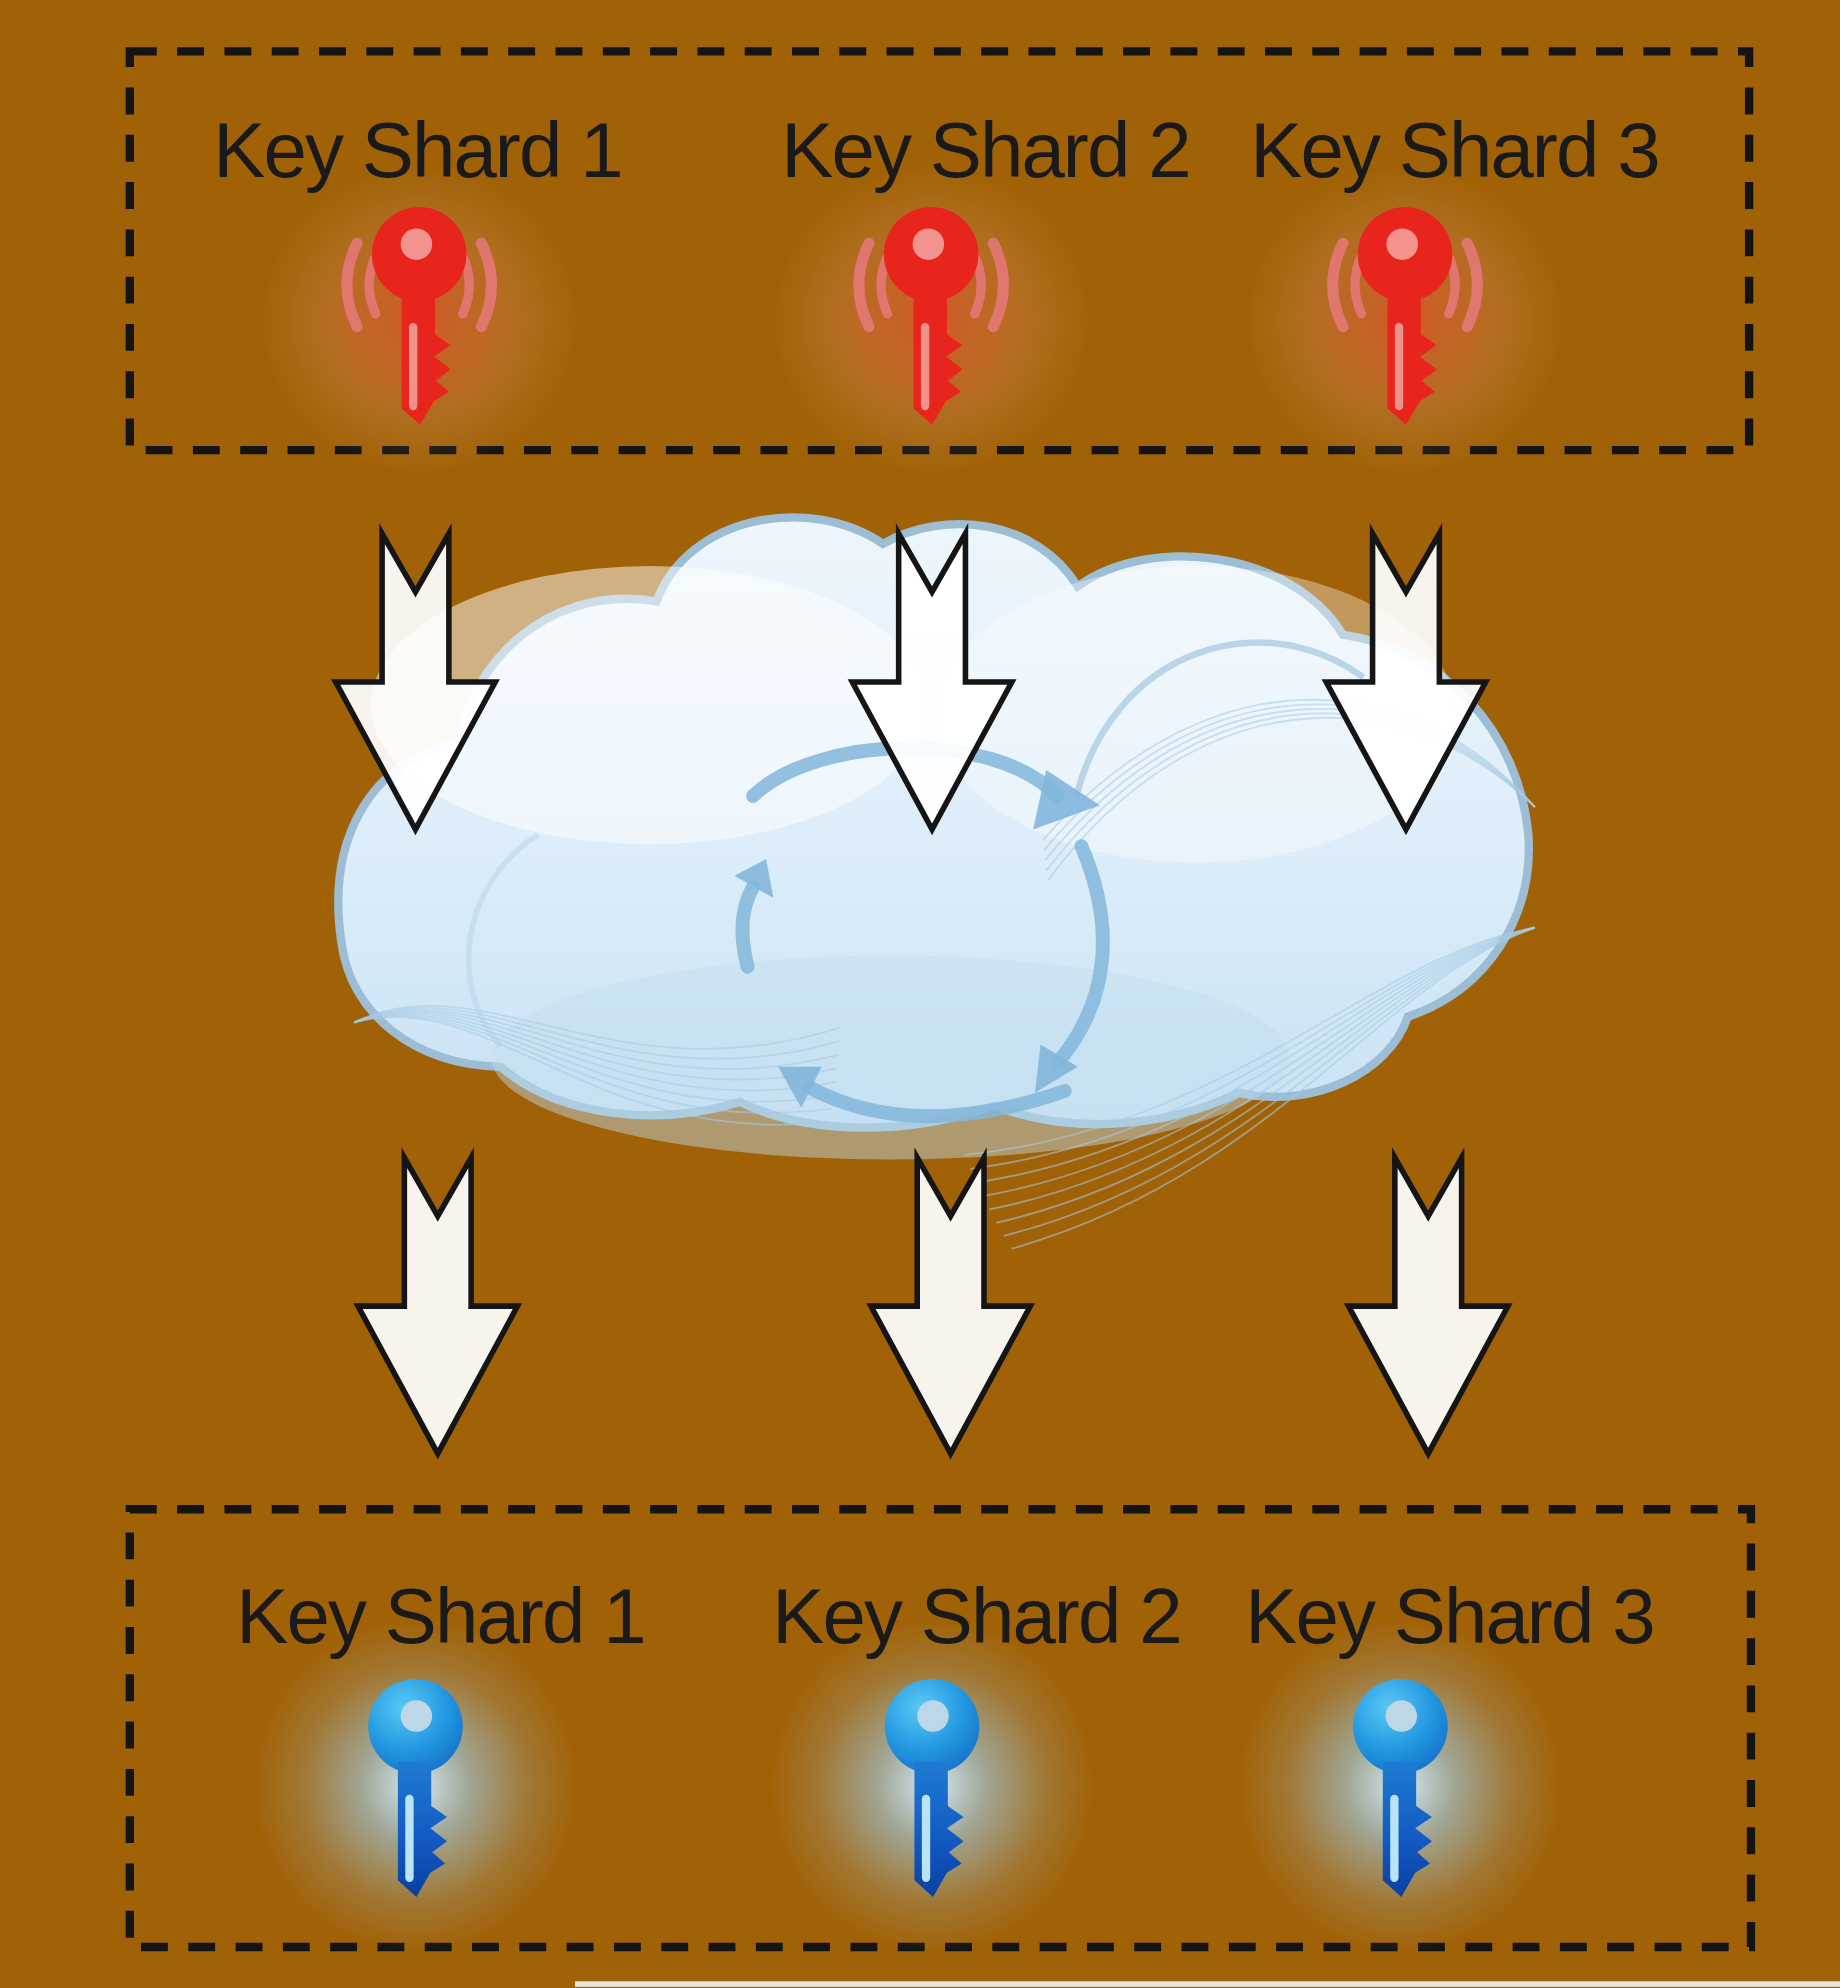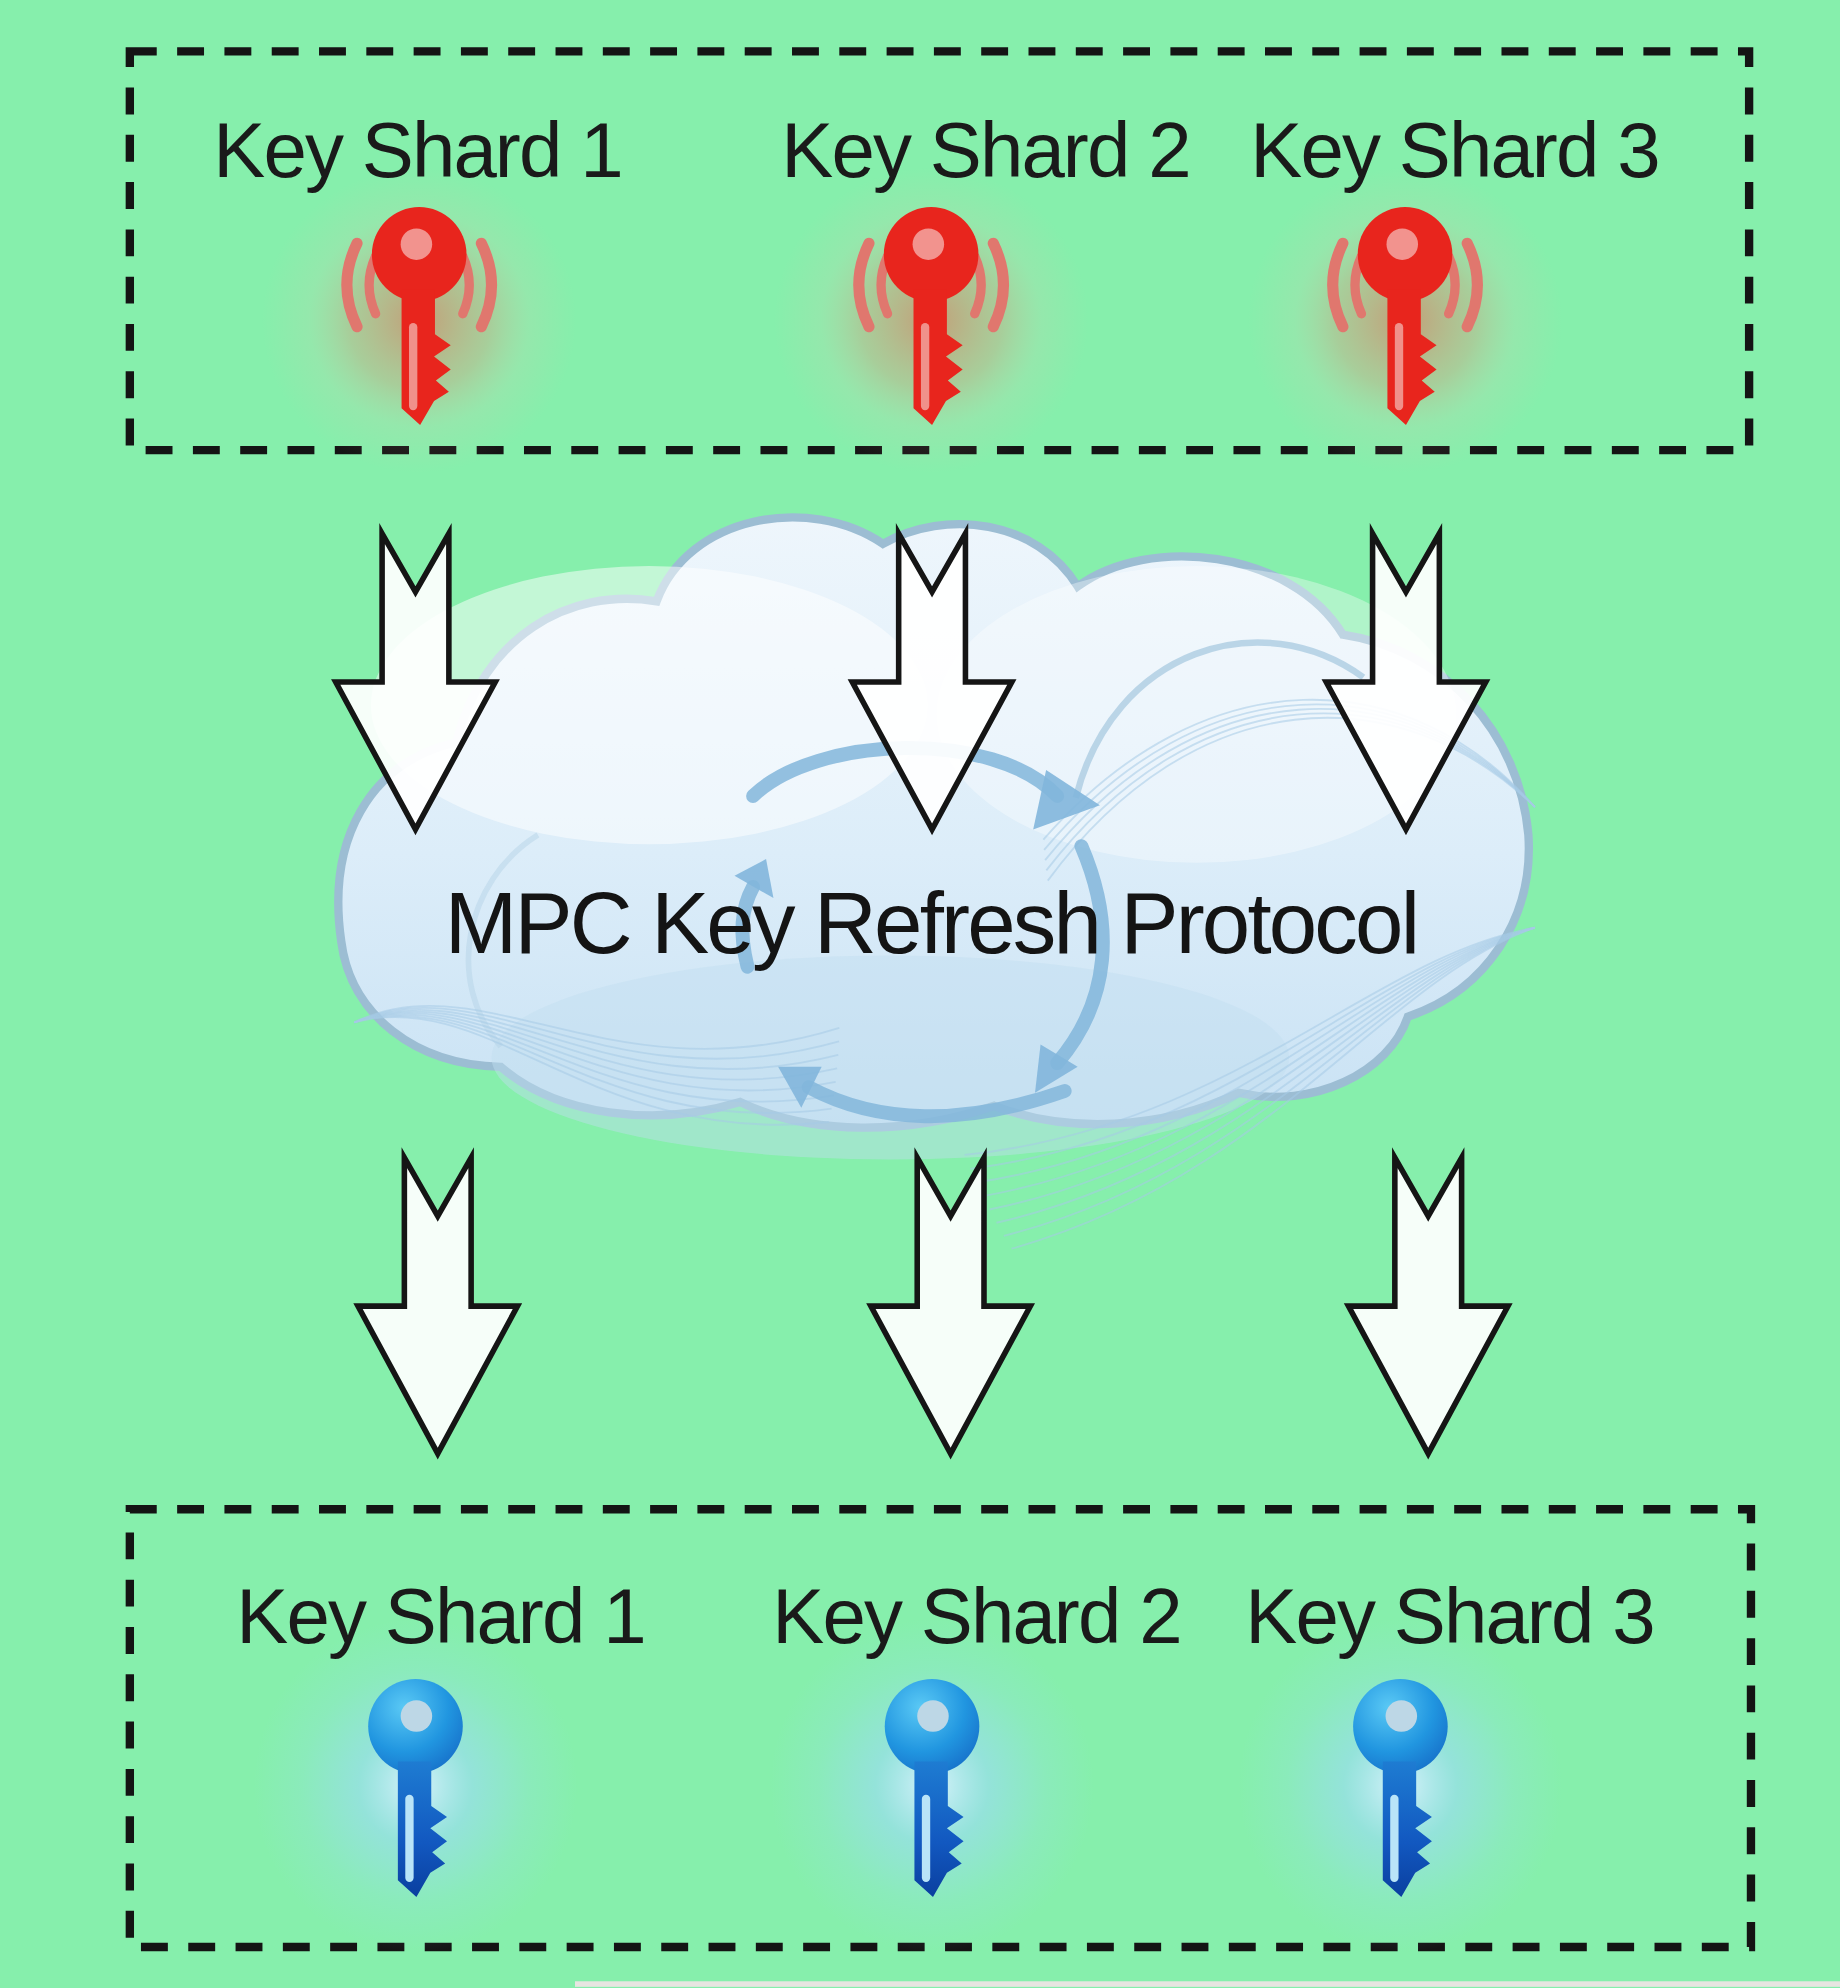--- a/index.html
+++ b/index.html
@@ -1,18 +1,18 @@
 <!DOCTYPE html>
 <html style="font-size:15px"><head>
 <meta charset="utf-8">
 <style>
   html,body{margin:0;padding:0;background:#fbfaf7;}
   .canvas{
     position:relative;width:1840px;height:1989px;overflow:hidden;
-    background:#86efac;font-family:"Liberation Sans",sans-serif;
+    background:#a16207;font-family:"Liberation Sans",sans-serif;
   }
   .layer{position:absolute;left:0;top:0;}
   .lbl{
     position:absolute;width:557px;text-align:center;white-space:nowrap;
     font-size:78px;letter-spacing:-1.9px;color:#1a1a1a;line-height:1;
   }
   .cloud-lbl{
     position:absolute;width:1150px;text-align:center;white-space:nowrap;
     font-size:87px;letter-spacing:-2.8px;color:#141414;line-height:1;
   }
@@ -193,19 +193,18 @@
       <use href="#key-blue" transform="translate(1405,1799)"></use>
     </g>
 
     <rect x="620" y="2136" width="1364" height="6" fill="#e7e5e1"></rect>
   </svg>
 
   <div class="lbl" style="left:139px;top:111px">Key Shard 1</div>
   <div class="lbl" style="left:707px;top:111px">Key Shard 2</div>
   <div class="lbl" style="left:1176px;top:111px">Key Shard 3</div>
 
-  <div class="cloud-lbl" style="left:356px;top:879px">MPC Key Refresh Protocol</div>
 
   <div class="lbl" style="left:162px;top:1577px">Key Shard 1</div>
   <div class="lbl" style="left:698px;top:1577px">Key Shard 2</div>
   <div class="lbl" style="left:1171px;top:1577px">Key Shard 3</div>
 </div>
 
 
 </body></html>

